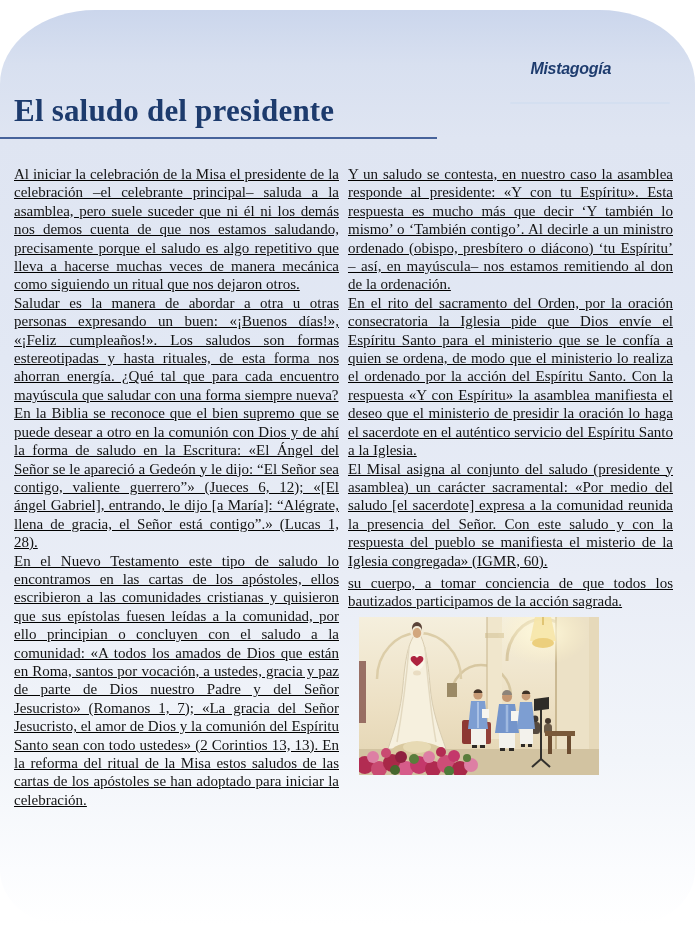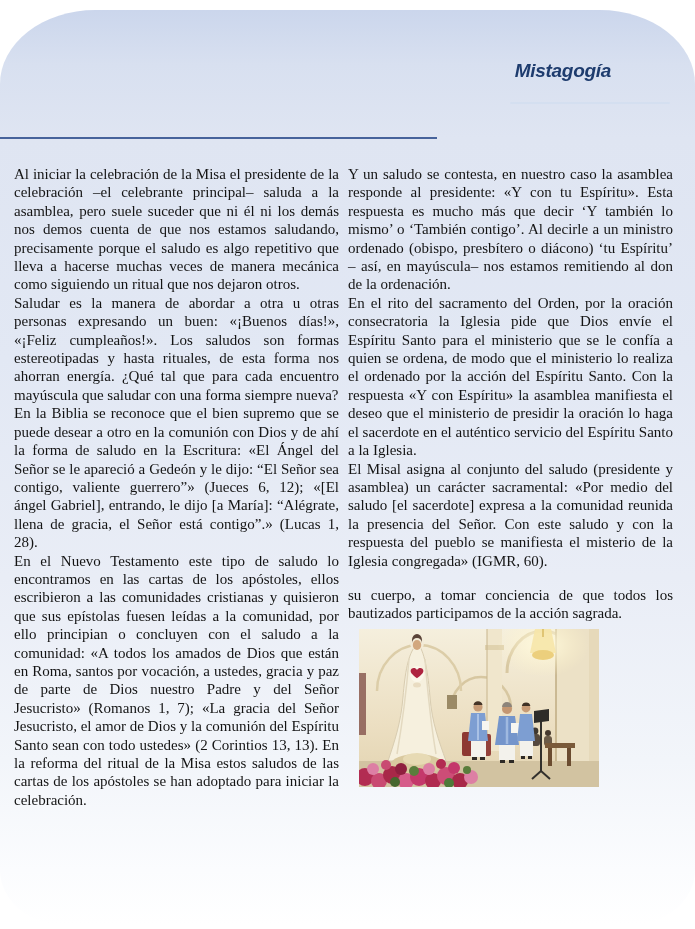--- a/index.html
+++ b/index.html
@@ -10,54 +10,55 @@
   .sheet{
     position:absolute;left:0;top:10px;width:695px;height:915px;
     border-radius:95px 95px 65px 65px / 74px 74px 55px 55px;
     background:linear-gradient(180deg,
       #cbd6ec 0%, #d8e0f0 6%, #dfe5f2 14%, #e2e8f4 38%,
       #e9edf6 62%, #f2f5fa 82%, #fbfcfe 94%, #ffffff 100%);
   }
   .section-label{
     position:absolute;top:50px;right:84px;
     font-family:"Liberation Sans",sans-serif;font-style:italic;font-weight:bold;
-    font-size:19px;color:#1e3c6e;letter-spacing:-0.3px;
+    font-size:16px;color:#1e3c6e;letter-spacing:-0.3px;
   }
   .section-rule{
     position:absolute;top:92px;right:25px;width:160px;height:2px;
     background:#d4dff0;border-radius:1px;
   }
   .page-title{
     position:absolute;top:83px;left:14px;margin:0;
     font-family:"Liberation Serif",serif;font-weight:bold;
     font-size:31px;color:#1d3b6d;letter-spacing:0.2px;white-space:nowrap;
   }
   .title-rule{
     position:absolute;top:127px;left:0;width:437px;height:2px;background:#47639b;
   }
   .columns{
     position:absolute;top:155px;left:14px;right:22px;
-    display:flex;gap:9px;
+    display:flex;gap:9px;text-decoration:underline;
   }
   .col{flex:1 1 0;min-width:0;}
   .col p{
     margin:0;text-align:justify;
     font-size:15px;line-height:18.4px;color:#141414;
   }
-  .col p.gap-para{margin-top:16px;}
+  .col p.gap-para{margin-top:4px;}
   .photo{display:block;margin:6px 0 0 11px;width:240px;height:158px;}
 </style>
 </head>
 <body>
 
 <div class="sheet">
 
   <span class="section-label">Mistagogía</span>
   <div class="section-rule"></div>
 
+  <h1 class="page-title">El saludo del presidente</h1>
   <div class="title-rule"></div>
 
   <div class="columns">
     <div class="col">
       <p>Al iniciar la celebración de la Misa el presidente de la celebración –el celebrante principal– saluda a la asamblea, pero suele suceder que ni él ni los demás nos demos cuenta de que nos estamos saludando, precisamente porque el saludo es algo repetitivo que lleva a hacerse muchas veces de manera mecánica como siguiendo un ritual que nos dejaron otros.</p>
       <p>Saludar es la manera de abordar a otra u otras personas expresando un buen: «¡Buenos días!», «¡Feliz cumpleaños!». Los saludos son formas estereotipadas y hasta rituales, de esta forma nos ahorran energía. ¿Qué tal que para cada encuentro mayúscula que saludar con una forma siempre nueva?</p>
       <p>En la Biblia se reconoce que el bien supremo que se puede desear a otro en la comunión con Dios y de ahí la forma de saludo en la Escritura: «El Ángel del Señor se le apareció a Gedeón y le dijo: “El Señor sea contigo, valiente guerrero”» (Jueces 6, 12); «[El ángel Gabriel], entrando, le dijo [a María]: “Alégrate, llena de gracia, el Señor está contigo”.» (Lucas 1, 28).</p>
       <p>En el Nuevo Testamento este tipo de saludo lo encontramos en las cartas de los apóstoles, ellos escribieron a las comunidades cristianas y quisieron que sus epístolas fuesen leídas a la comunidad, por ello principian o concluyen con el saludo a la comunidad: «A todos los amados de Dios que están en Roma, santos por vocación, a ustedes, gracia y paz de parte de Dios nuestro Padre y del Señor Jesucristo» (Romanos 1, 7); «La gracia del Señor Jesucristo, el amor de Dios y la comunión del Espíritu Santo sean con todo ustedes» (2 Corintios 13, 13). En la reforma del ritual de la Misa estos saludos de las cartas de los apóstoles se han adoptado para iniciar la celebración.</p>
     </div>
     <div class="col">

